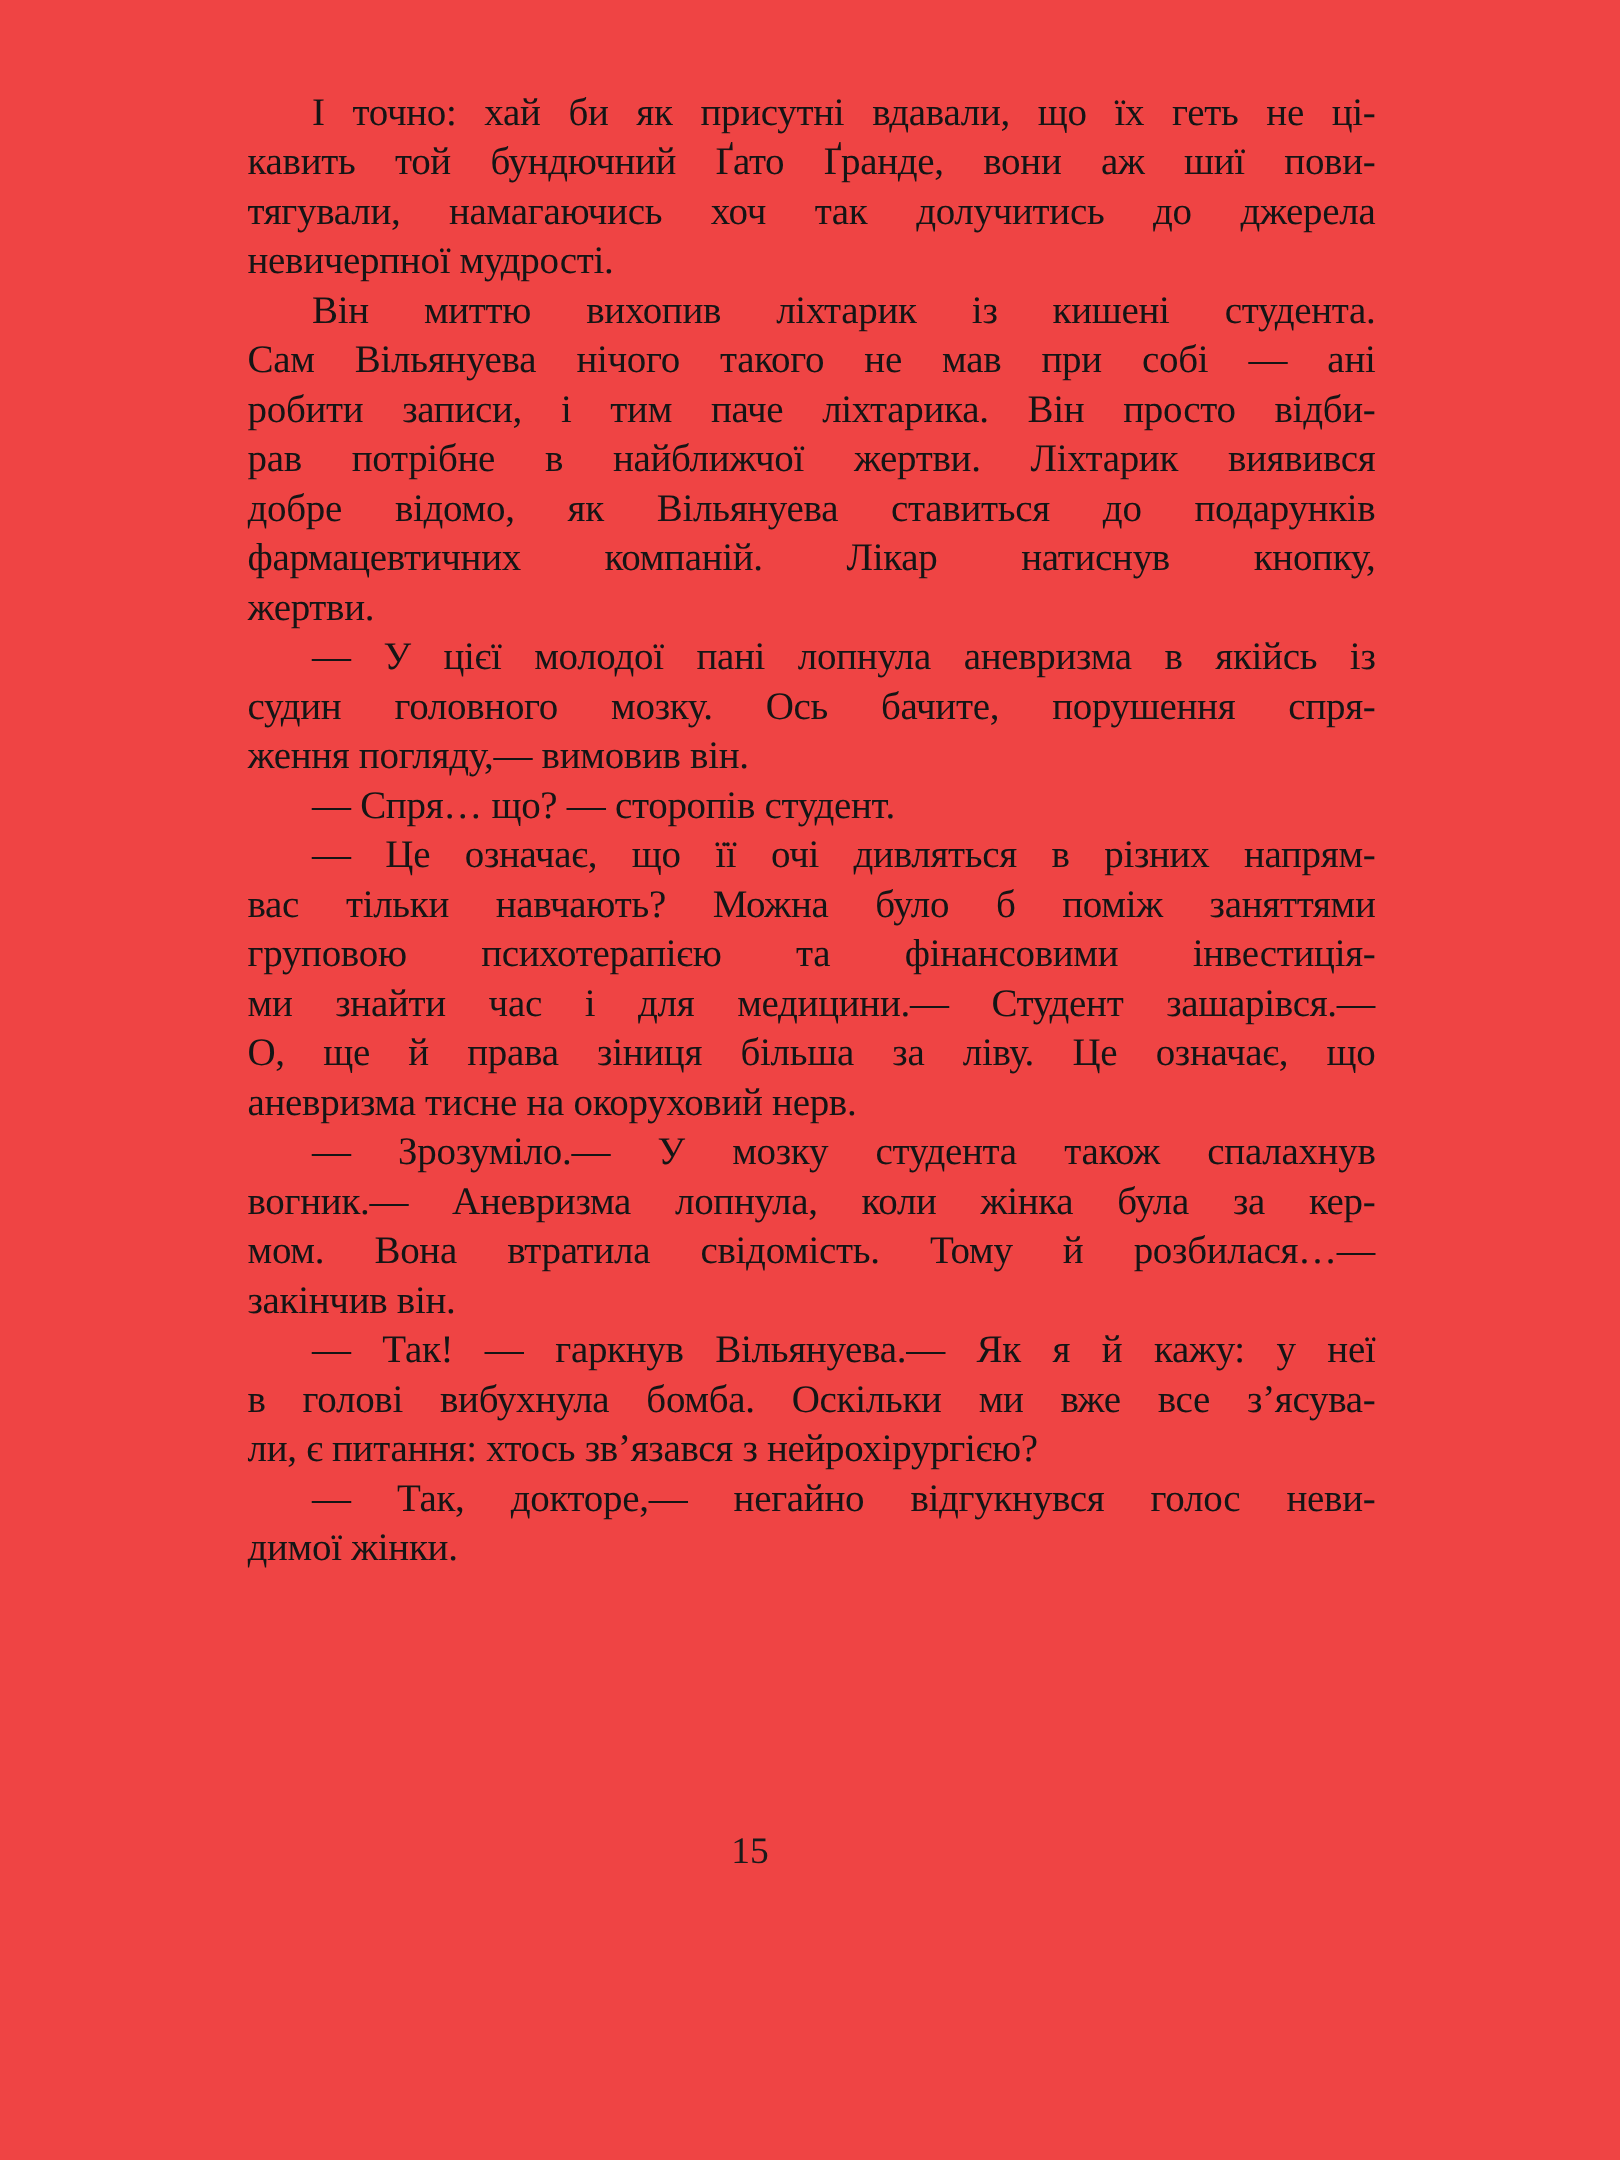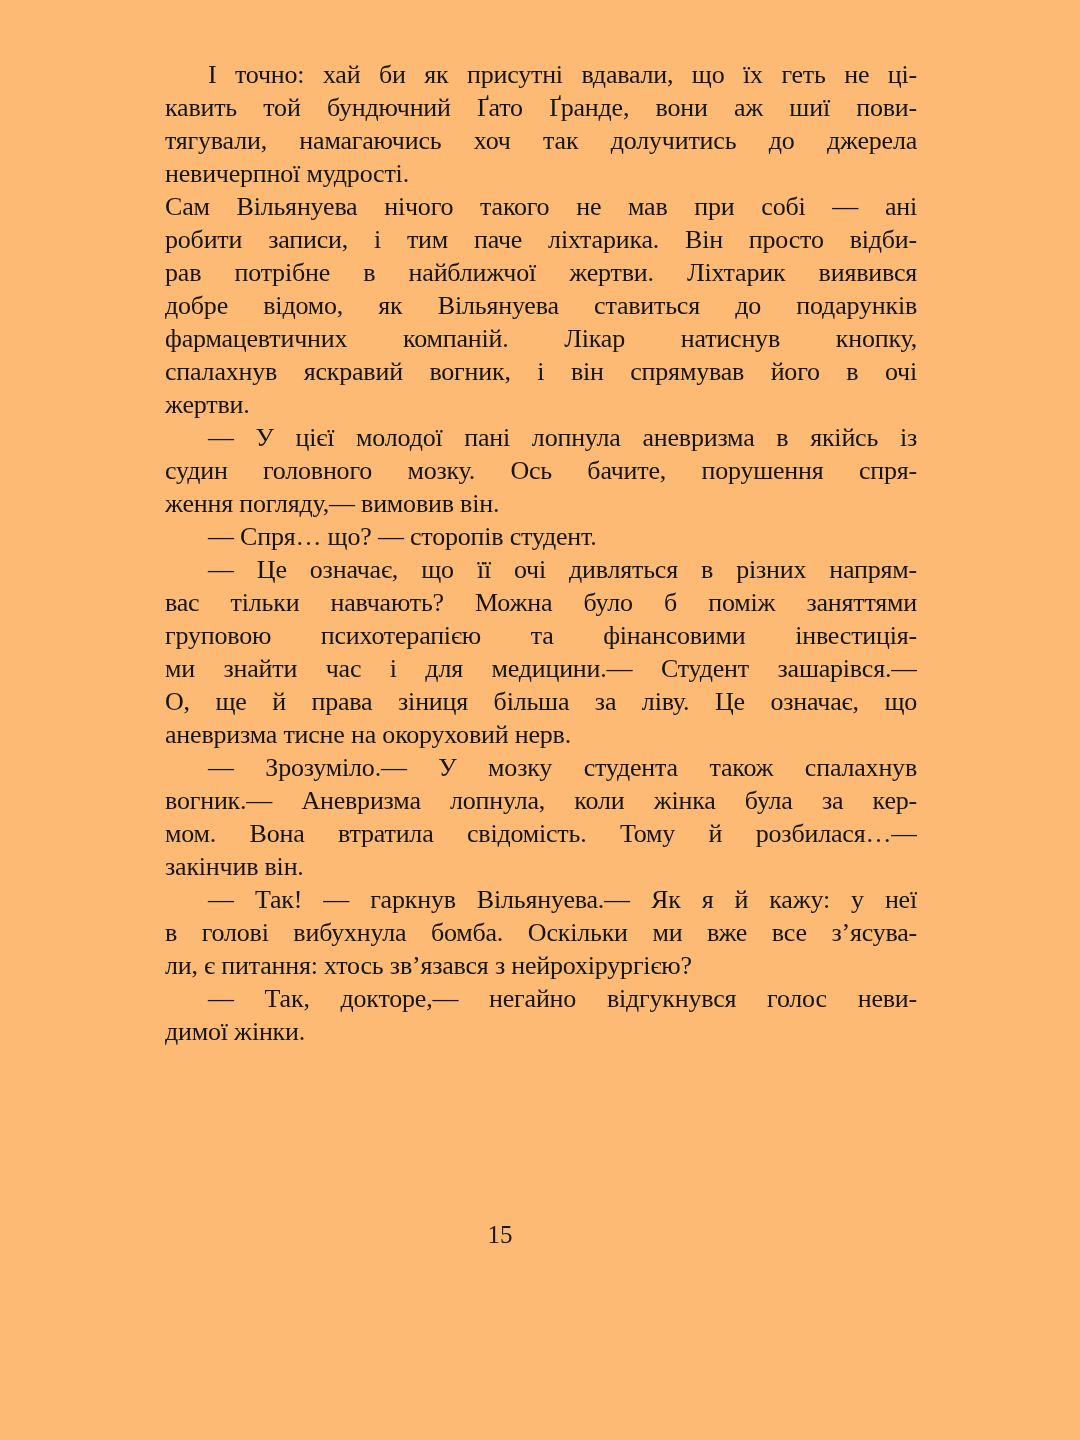--- a/index.html
+++ b/index.html
@@ -4,21 +4,21 @@
 <style>
   html, body {
     margin: 0;
     padding: 0;
     background: #ffffff;
   }
   .book-page {
     position: relative;
     width: 1080px;
     height: 1440px;
-    background: #fdba74;
+    background: #ef4444;
     overflow: hidden;
     font-family: "Liberation Serif", "DejaVu Serif", serif;
     color: #151515;
   }
   .text-block {
     position: absolute;
     left: 165px;
     top: 58px;
     width: 752px;
   }
@@ -58,26 +58,26 @@
 
 <div class="book-page">
   <div class="text-block" id="text-block">
       <div class="paragraph">
         <div class="line first">І точно: хай би як присутні вдавали, що їх геть не ці-</div>
         <div class="line">кавить той бундючний Ґато Ґранде, вони аж шиї пови-</div>
         <div class="line">тягували, намагаючись хоч так долучитись до джерела</div>
         <div class="line last">невичерпної мудрості.</div>
       </div>
       <div class="paragraph">
+        <div class="line first">Він миттю вихопив ліхтарик із кишені студента.</div>
         <div class="line">Сам Вільянуева нічого такого не мав при собі — ані</div>
         <div class="line">робити записи, і тим паче ліхтарика. Він просто відби-</div>
         <div class="line">рав потрібне в найближчої жертви. Ліхтарик виявився</div>
         <div class="line">добре відомо, як Вільянуева ставиться до подарунків</div>
         <div class="line">фармацевтичних компаній. Лікар натиснув кнопку,</div>
-        <div class="line">спалахнув яскравий вогник, і він спрямував його в очі</div>
         <div class="line last">жертви.</div>
       </div>
       <div class="paragraph">
         <div class="line first">— У цієї молодої пані лопнула аневризма в якійсь із</div>
         <div class="line">судин головного мозку. Ось бачите, порушення спря-</div>
         <div class="line last">ження погляду,— вимовив він.</div>
       </div>
       <div class="paragraph">
         <div class="line first last">— Спря… що? — сторопів студент.</div>
       </div>

